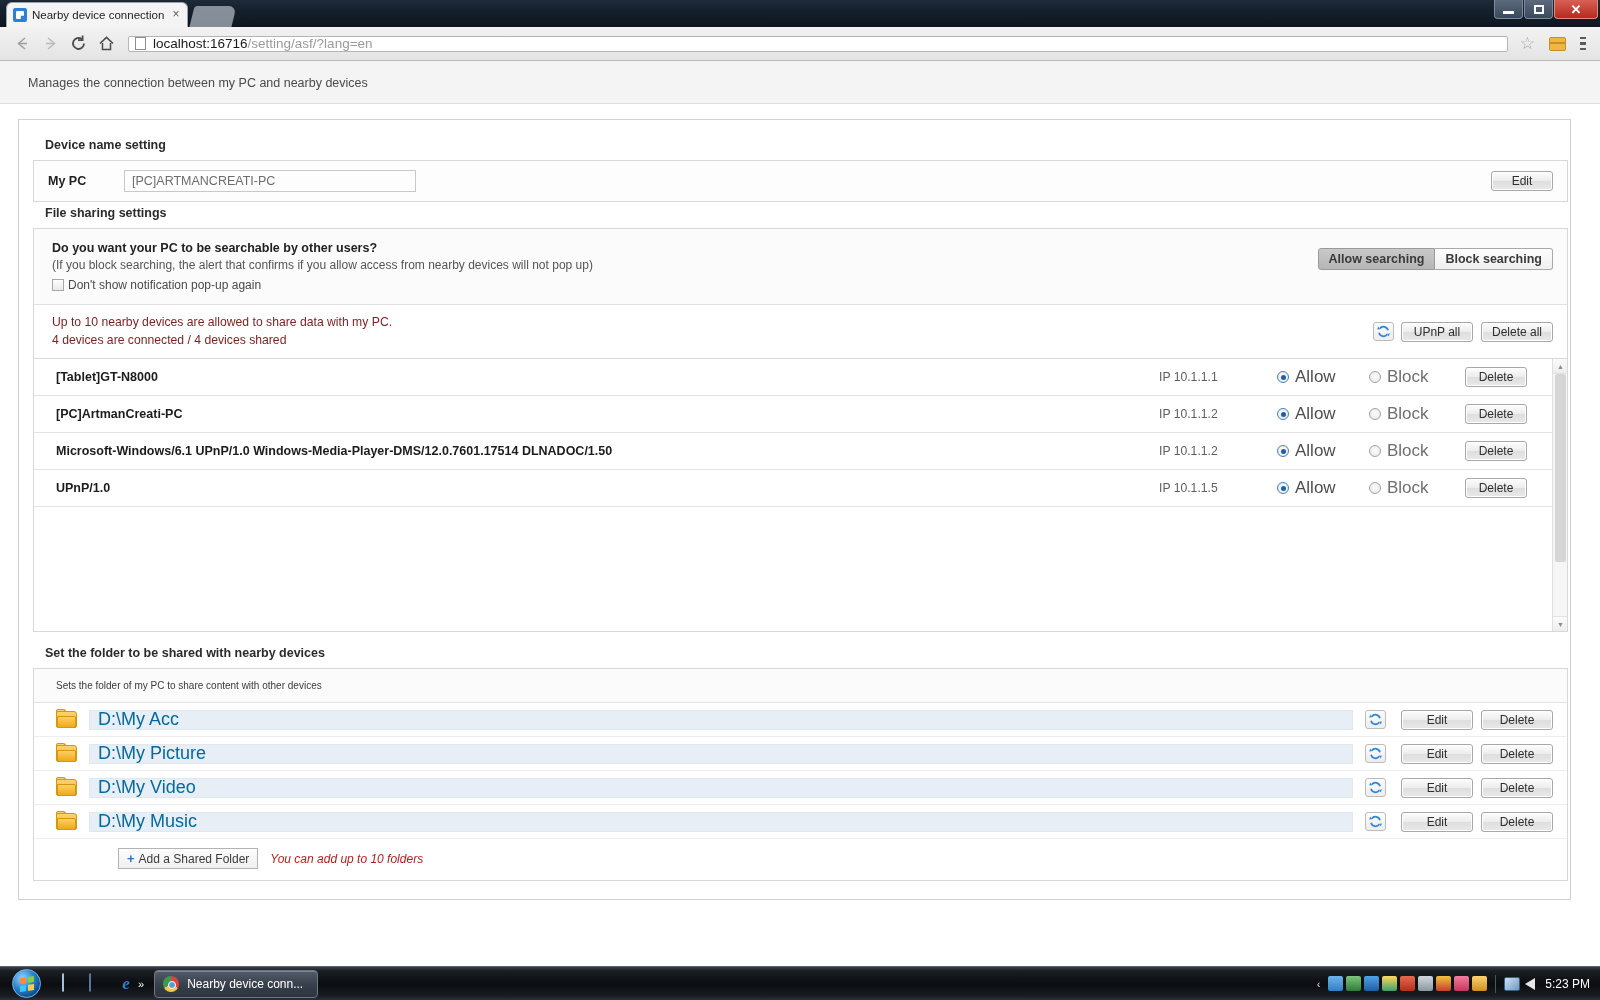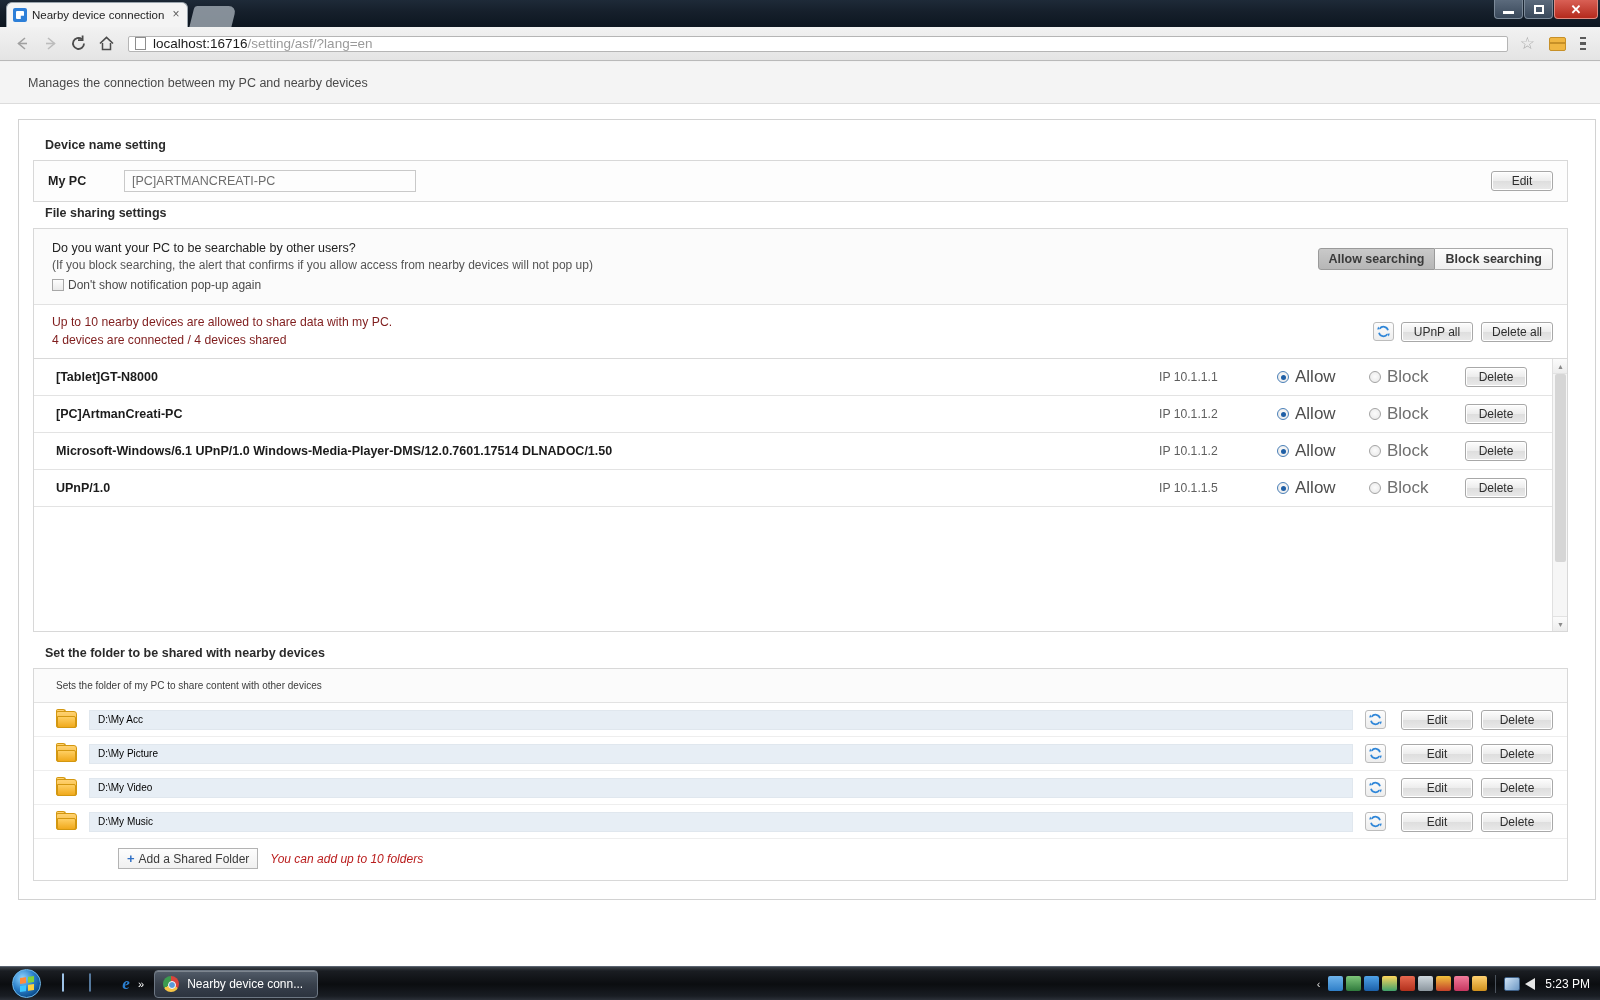--- a/index.html
+++ b/index.html
@@ -140,24 +140,24 @@
     background: #fff;
     overflow: hidden;
   }
   .page-desc {
     padding: 14px 0 13px 28px;
     font-size: 12.5px; color: #4a4a4a;
     background: #f4f4f4;
     border-bottom: 1px solid #dcdcdc;
   }
   .outer-card {
-    margin: 15px 4px 0 18px;
+    margin: 15px 29px 0 18px;
     border: 1px solid #d2d2d2;
     background: #fff;
-    padding: 14px 27px 18px 14px;
+    padding: 14px 2px 18px 14px;
   }
 
   .sec-title {
     font-size: 12.5px; font-weight: bold; color: #2b2b2b;
     padding: 4px 0 8px 12px;
   }
   .panel {
     border: 1px solid #d8d8d8;
     background: #fff;
   }
@@ -197,21 +197,21 @@
   }
   .btn.wide { min-width: 72px; }
 
   
   .search-block {
     display: flex; align-items: flex-start;
     padding: 12px 14px 12px 18px;
     background: #fbfbfb;
     border-bottom: 1px solid #e2e2e2;
   }
-  .q-title { font-size: 12.5px; font-weight: normal; color: #222; }
+  .q-title { font-size: 12.5px; font-weight: bold; color: #222; }
   .q-sub { font-size: 12px; color: #555; margin-top: 3px; }
   .q-check { display: flex; align-items: center; margin-top: 6px; }
   .checkbox {
     width: 12px; height: 12px;
     border: 1px solid #a7a7a7;
     background: linear-gradient(to bottom,#fdfdfd,#eaeaea);
     margin-right: 4px; flex: 0 0 12px;
   }
   .q-check-label { font-size: 12px; color: #4a4a4a; }
 
@@ -335,21 +335,21 @@
     position: absolute; left: 1px; top: 5px; width: 19px; height: 12px;
     background: linear-gradient(to bottom,#ffcf63,#f0a91b);
     border: 1px solid #d39710; border-radius: 0 2px 2px 2px;
   }
   .folder-path {
     flex: 1 1 auto; height: 20px;
     background: #e7eef5;
     border: 1px solid #e0e7ee;
     display: flex; align-items: center;
     padding: 0 8px;
-    font-size: 10px; color: #000000;
+    font-size: 18px; color: #0369a1;
   }
   .folder-actions { display: flex; align-items: center; margin-left: 12px; }
   .folder-actions .btn { margin-left: 8px; }
 
   .add-row {
     display: flex; align-items: center;
     padding: 9px 0 11px 84px;
     background: #fff;
   }
   .add-btn {

